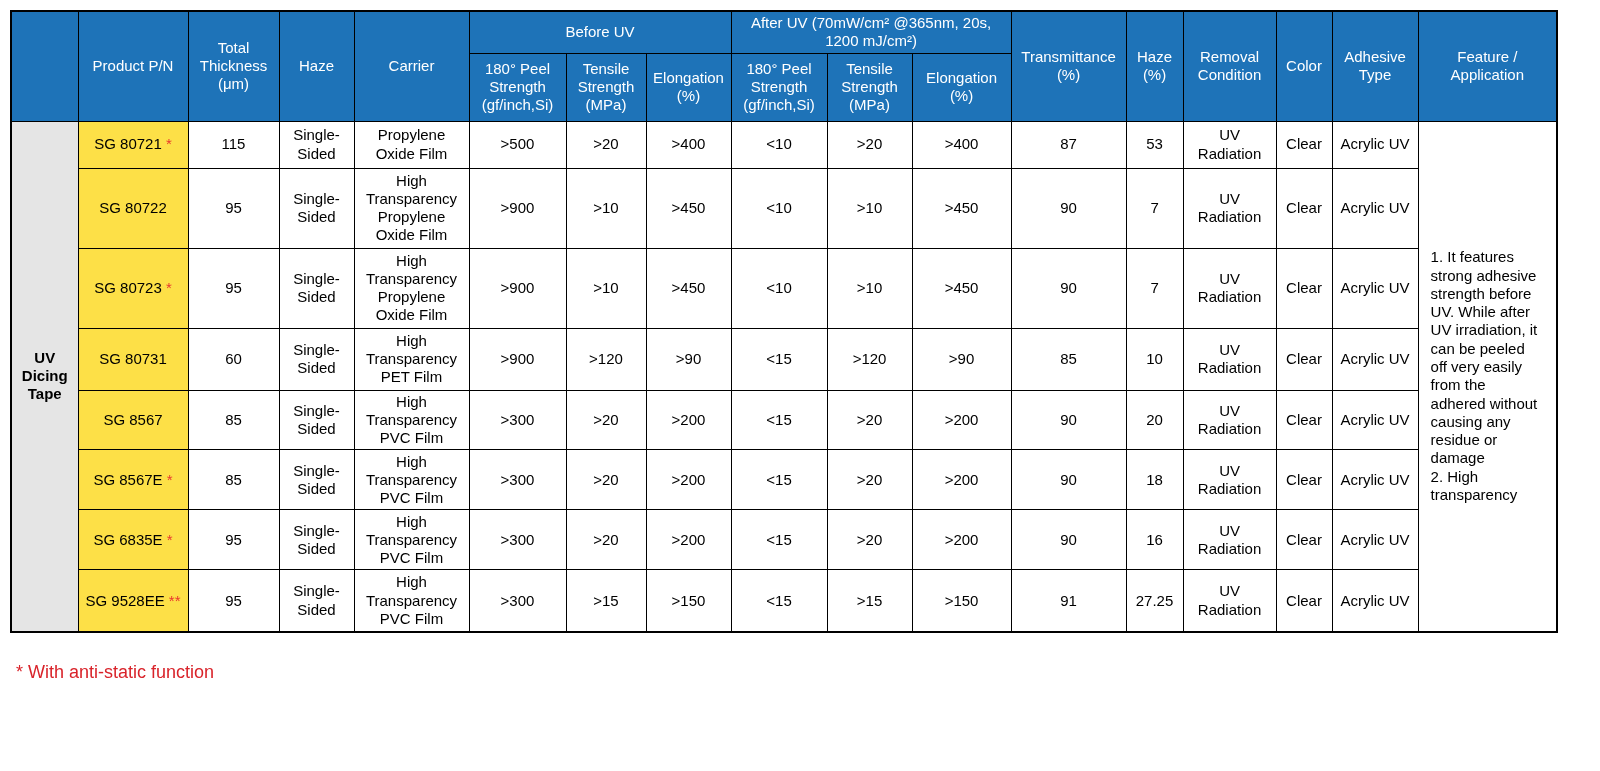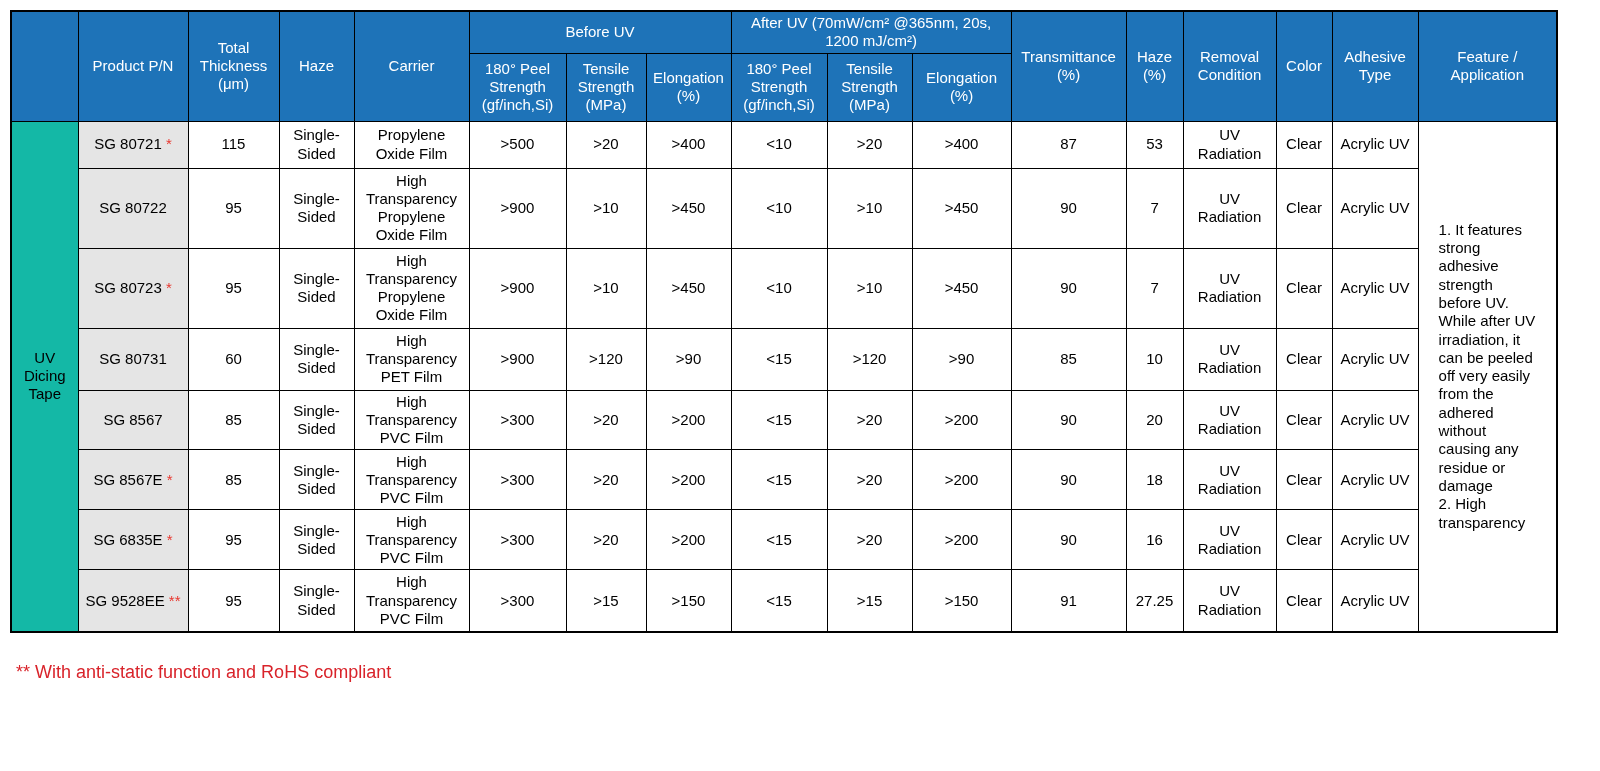--- a/index.html
+++ b/index.html
@@ -28,29 +28,29 @@
     color: #000;
   }
   thead th {
     background: #1e73b8;
     color: #ffffff;
     border-color: #000;
   }
   thead tr.tier1 th { height: 42px; }
   thead tr.tier2 th { height: 68px; }
   td.group-cell {
-    background: #14b8a6;
-    font-weight: normal;
+    background: #e5e5e5;
+    font-weight: bold;
     margin-left: 28px;
   }
-  td.pn-cell { background: #e5e5e5; text-align: center; }
+  td.pn-cell { background: #fde047; text-align: center; }
   td.feature-cell {
     text-align: left;
     white-space: pre-line;
-    padding: 4px 20px;
+    padding: 4px 12px;
     background: #ffffff;
   }
   .mark { color: #e8372f; }
   .notes {
     margin: 26px 0 0 6px;
     color: #d9232a;
     font-size: 18px;
     line-height: 26px;
   }
 </style>
@@ -240,15 +240,15 @@
           <td>91</td>
           <td>27.25</td>
           <td>UV Radiation</td>
           <td>Clear</td>
           <td>Acrylic UV</td>
         </tr>
       </tbody>
   </table>
 
   <div class="notes">
-    <div>** With anti-static function and RoHS compliant</div>
+    <div>* With anti-static function</div>
   </div>
 </div>
 
 </body></html>

